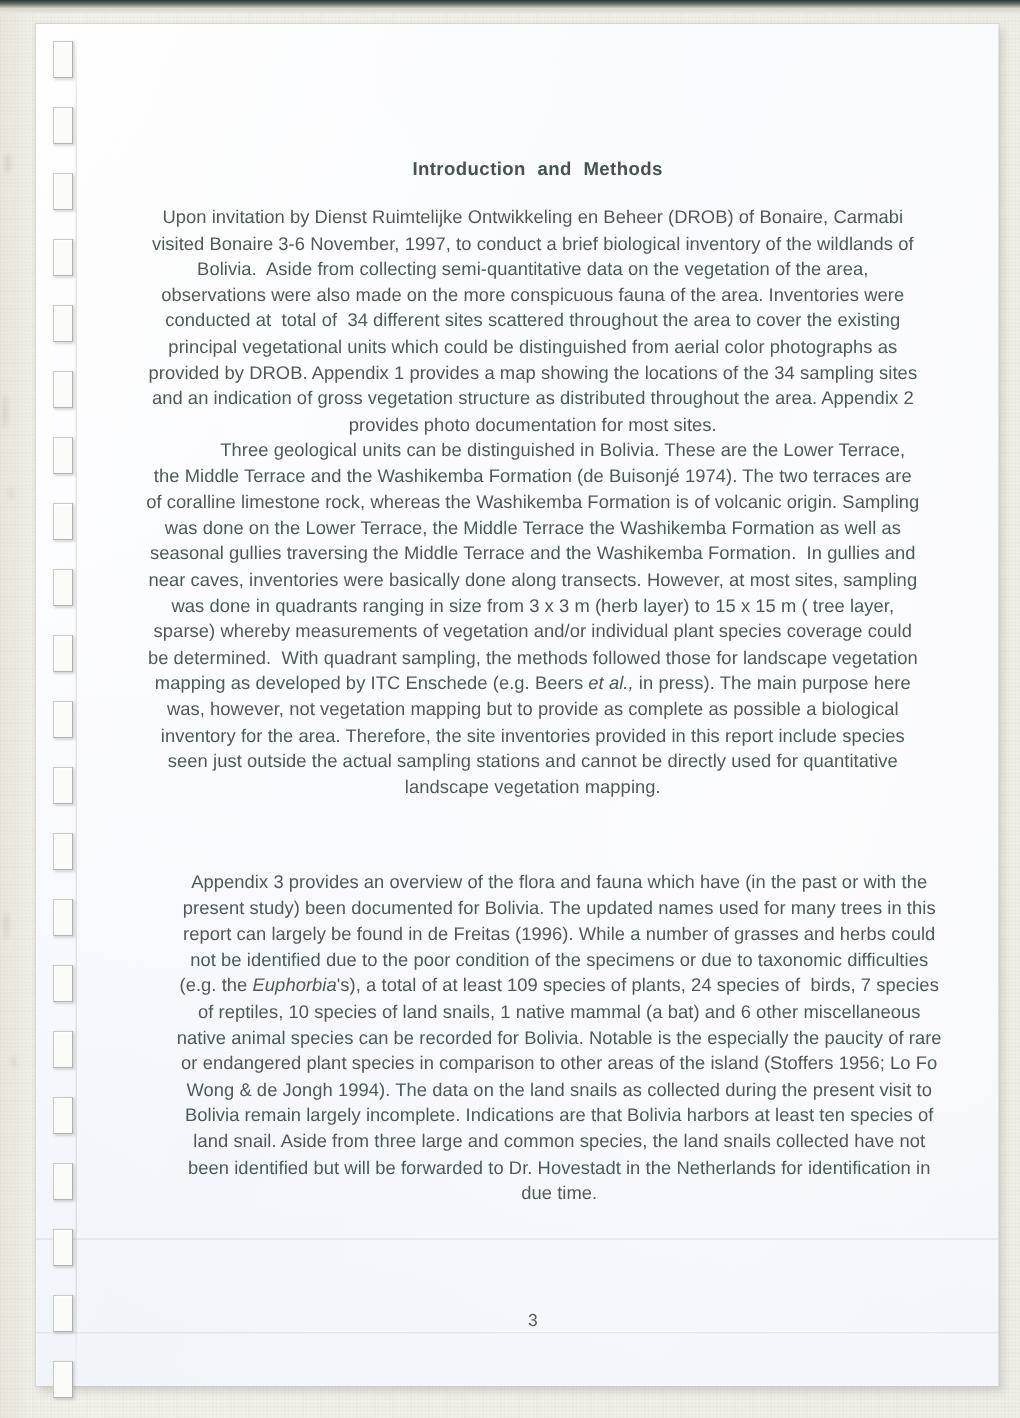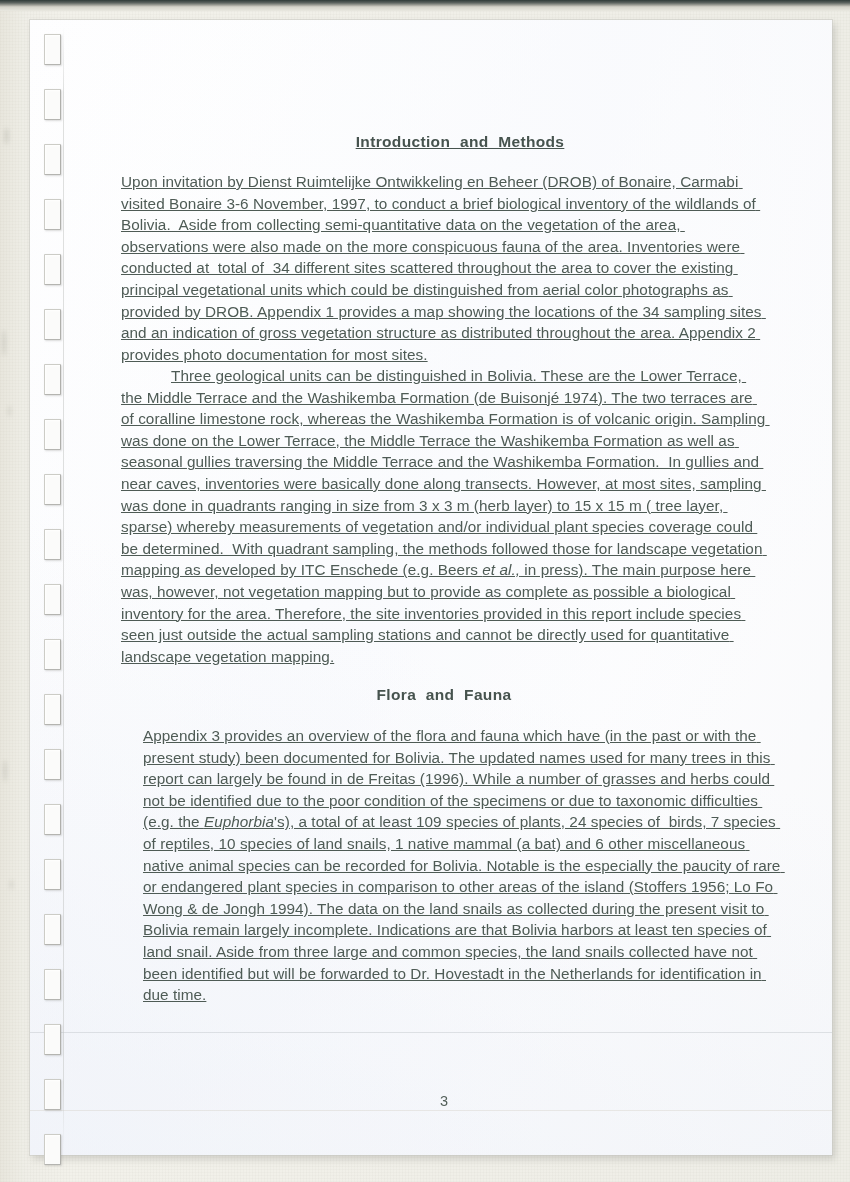--- a/index.html
+++ b/index.html
@@ -152,35 +152,34 @@
   .doc-heading {
     text-align: center;
     font-size: 15.5px;
     font-weight: bold;
     letter-spacing: .35px;
     word-spacing: 5px;
     color: #46534e;
     margin: 0;
     padding: 0;
   }
-  #heading-intro { position: absolute; top: 113px; left: 16px; width: 100%; text-decoration: underline; }
+  #heading-intro { position: absolute; top: 113px; left: 4px; width: 100%; }
   #heading-flora { position: absolute; top: 666px; left: 0; width: 100%; }
 
   .para {
     position: absolute;
     left: 0;
     width: 646px;
     margin: 0;
     font-size: 15.3px;
     line-height: 21.6px;
     color: #4e5b55;
-    text-align: left;
+    text-align: center;
     white-space: pre-wrap;
     letter-spacing: .05px;
-    text-decoration: underline;
   }
   #para-1 { top: 151px; }
   #para-2 { top: 345px; text-indent: 50px; }
   #para-3 { top: 705px; margin-left: 22px; }
 
   #page-number {
     position: absolute;
     top: 1073px;
     left: 0;
     width: 646px;
@@ -243,21 +242,20 @@
       </div>
 
     <div class="content">
 
       <h2 class="doc-heading" id="heading-intro">Introduction  and  Methods</h2>
 
       <p class="para" id="para-1">Upon invitation by Dienst Ruimtelijke Ontwikkeling en Beheer (DROB) of Bonaire, Carmabi visited Bonaire 3-6 November, 1997, to conduct a brief biological inventory of the wildlands of Bolivia.  Aside from collecting semi-quantitative data on the vegetation of the area, observations were also made on the more conspicuous fauna of the area. Inventories were conducted at  total of  34 different sites scattered throughout the area to cover the existing principal vegetational units which could be distinguished from aerial color photographs as provided by DROB. Appendix 1 provides a map showing the locations of the 34 sampling sites and an indication of gross vegetation structure as distributed throughout the area. Appendix 2 provides photo documentation for most sites.</p>
 
       <p class="para" id="para-2"><span>Three geological units can be distinguished in Bolivia. These are the Lower Terrace, the Middle Terrace and the Washikemba Formation (de Buisonjé 1974). The two terraces are of coralline limestone rock, whereas the Washikemba Formation is of volcanic origin. Sampling was done on the Lower Terrace, the Middle Terrace the Washikemba Formation as well as seasonal gullies traversing the Middle Terrace and the Washikemba Formation.  In gullies and near caves, inventories were basically done along transects. However, at most sites, sampling was done in quadrants ranging in size from 3 x 3 m (herb layer) to 15 x 15 m ( tree layer, sparse) whereby measurements of vegetation and/or individual plant species coverage could be determined.  With quadrant sampling, the methods followed those for landscape vegetation mapping as developed by ITC Enschede (e.g. Beers </span><em>et al.,</em><span> in press). The main purpose here was, however, not vegetation mapping but to provide as complete as possible a biological inventory for the area. Therefore, the site inventories provided in this report include species seen just outside the actual sampling stations and cannot be directly used for quantitative landscape vegetation mapping.</span></p>
 
-      <h2 class="doc-heading" id="heading-flora">Flora  and  Fauna</h2>
 
       <p class="para" id="para-3"><span>Appendix 3 provides an overview of the flora and fauna which have (in the past or with the present study) been documented for Bolivia. The updated names used for many trees in this report can largely be found in de Freitas (1996). While a number of grasses and herbs could not be identified due to the poor condition of the specimens or due to taxonomic difficulties (e.g. the </span><em>Euphorbia</em><span>'s), a total of at least 109 species of plants, 24 species of  birds, 7 species of reptiles, 10 species of land snails, 1 native mammal (a bat) and 6 other miscellaneous native animal species can be recorded for Bolivia. Notable is the especially the paucity of rare or endangered plant species in comparison to other areas of the island (Stoffers 1956; Lo Fo Wong &amp; de Jongh 1994). The data on the land snails as collected during the present visit to Bolivia remain largely incomplete. Indications are that Bolivia harbors at least ten species of land snail. Aside from three large and common species, the land snails collected have not been identified but will be forwarded to Dr. Hovestadt in the Netherlands for identification in due time.</span></p>
 
       <div id="page-number">3</div>
 
     </div>
   </div>
 </div>
 
 </body></html>

